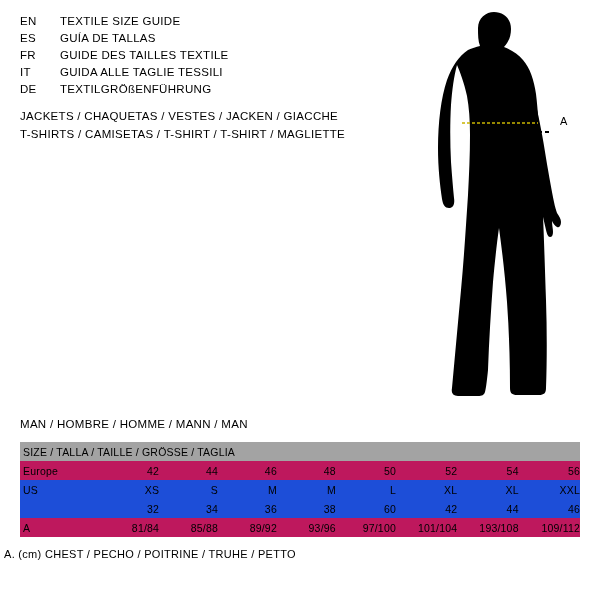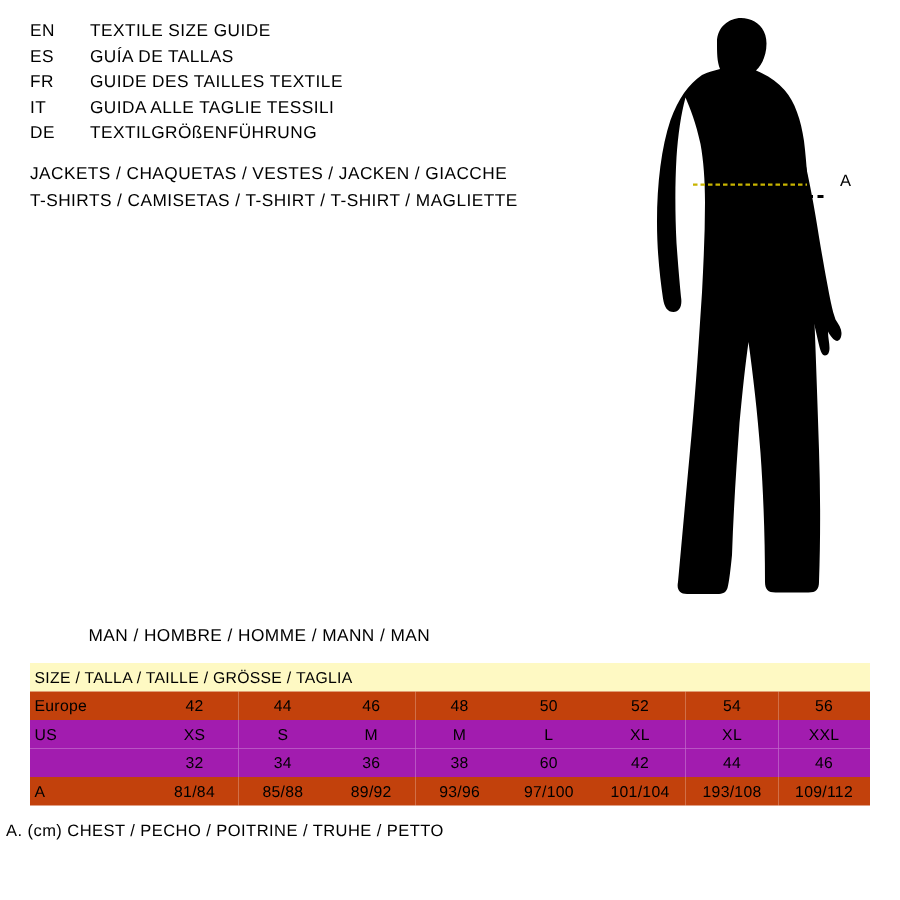--- a/index.html
+++ b/index.html
@@ -90,21 +90,20 @@
     vertical-align: middle;
   }
 
   
   .table-title {
     position: absolute;
     left: 20px;
     top: 418px;
     font-size: 11.5px;
     letter-spacing: 0.3px;
-    margin-left: 39px;
   }
   table.size-table {
     position: absolute;
     left: 20px;
     top: 442px;
     width: 560px;
     border-collapse: collapse;
     font-size: 10.5px;
     letter-spacing: 0.2px;
   }
@@ -117,30 +116,30 @@
     vertical-align: middle;
   }
   table.size-table th:first-child,
   table.size-table td:first-child {
     padding-left: 3px;
     width: 88px;
   }
   table.size-table td.v,
   table.size-table th.v {
     width: 67px;
-    text-align: center;
+    text-align: right;
   }
   tr.head-row {
-    background: #fef9c3;
+    background: #a3a3a3;
   }
   tr.alt-row {
-    background: #a21caf;
+    background: #1d4ed8;
   }
   tr.plain-row {
-    background: #c2410c;
+    background: #be185d;
   }
 
   .footnote {
     position: absolute;
     left: 4px;
     top: 548px;
     font-size: 11px;
     letter-spacing: 0.3px;
   }
 </style>

